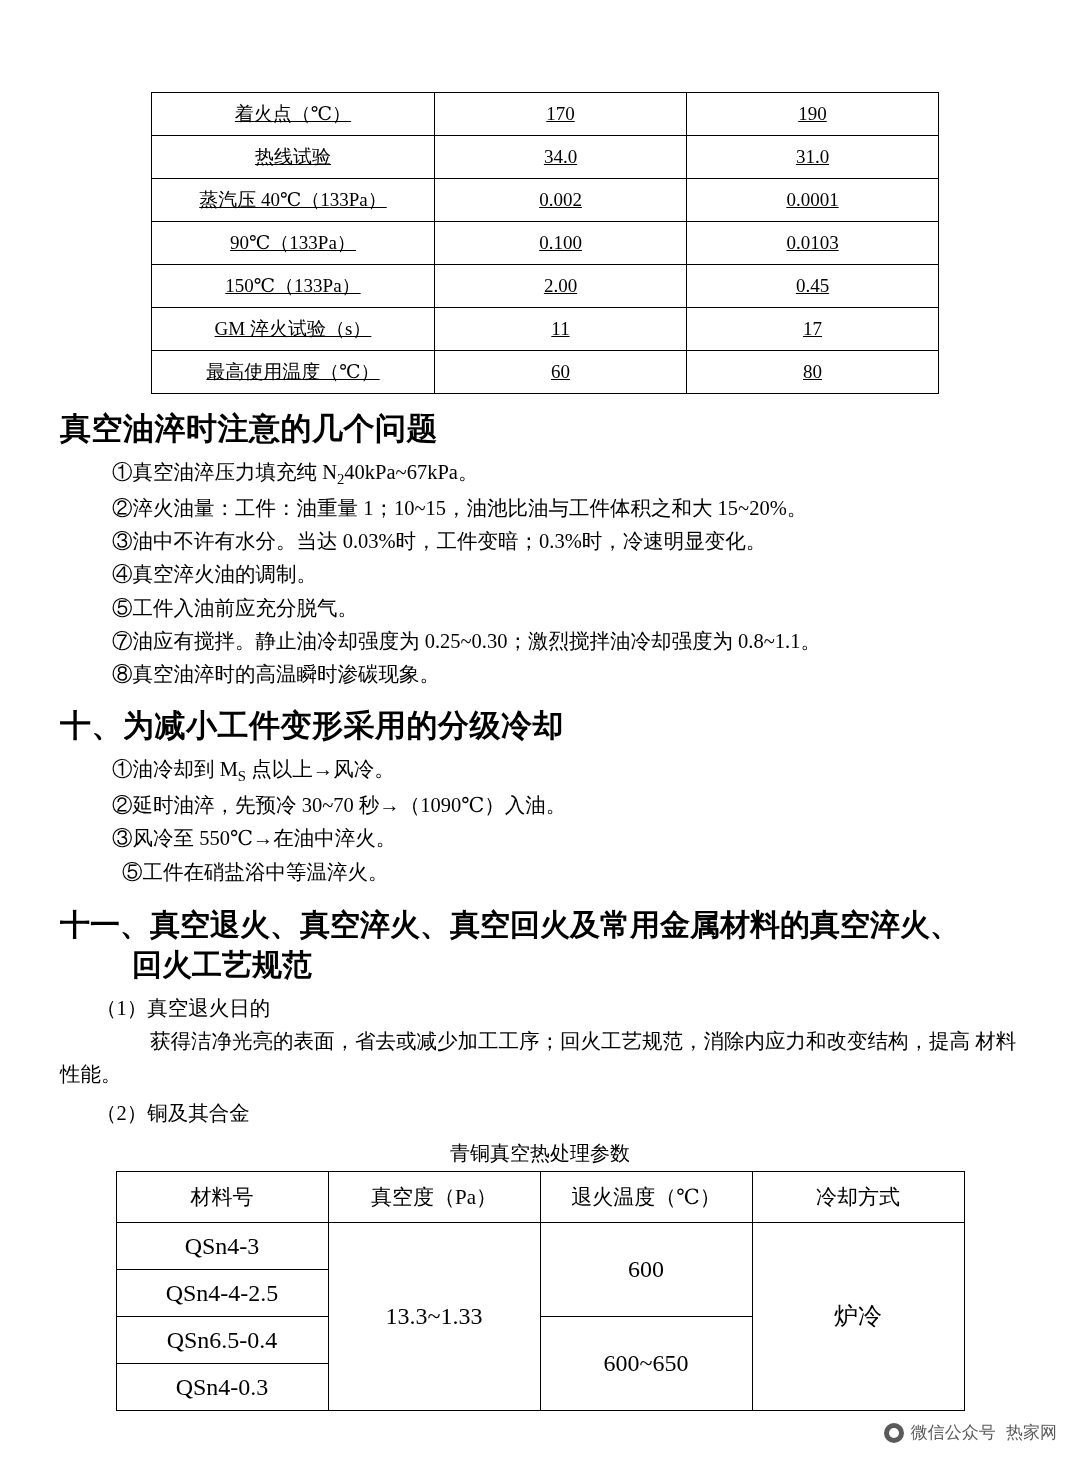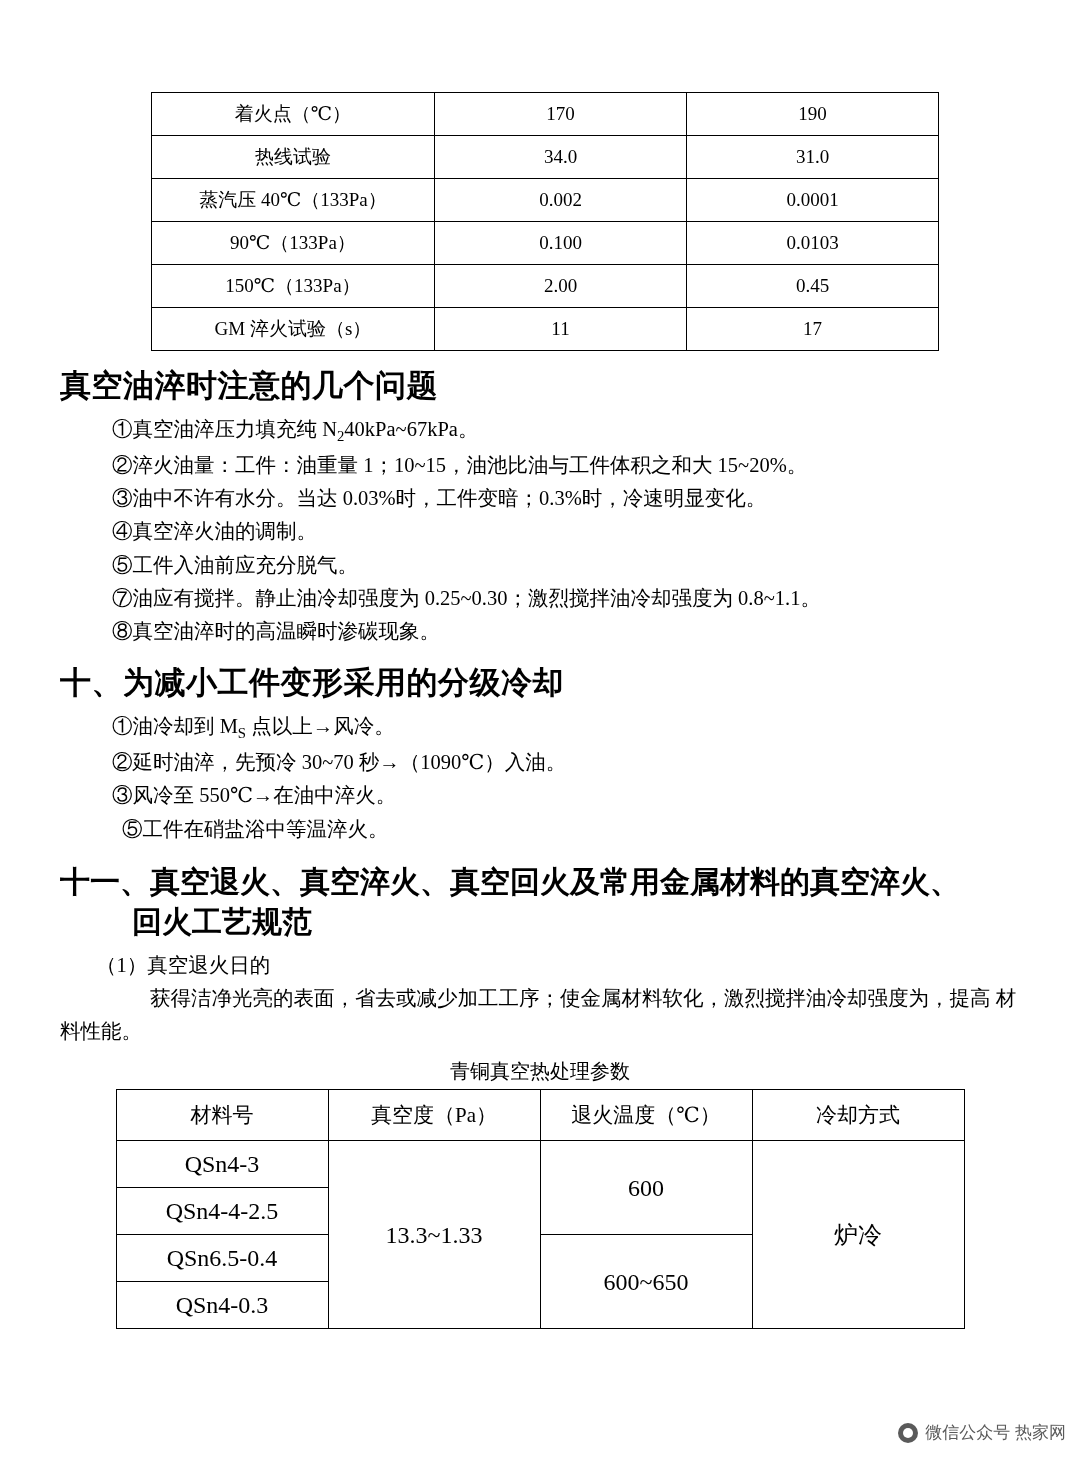--- a/index.html
+++ b/index.html
@@ -43,21 +43,21 @@
     display: flex;
     justify-content: center;
   }
   table.top-table {
     width: 760px;
     margin-left: 10px;
   }
   table.top-table td.c0 { width: 274px; }
   table.top-table td.c1 { width: 243px; }
   table.top-table td.c2 { width: 243px; }
-  table.top-table td { height: 32px; }
+  table.top-table td { height: 32px; text-decoration: underline; }
 
   
   h2.sec {
     font-family: "DejaVu Sans", "Liberation Sans", sans-serif;
     font-weight: bold;
     font-size: 31px;
     margin: 14px 0 6px 0;
     padding-left: 0;
     letter-spacing: 0.5px;
   }
@@ -121,28 +121,28 @@
   }
   table.bottom-table td.h { height: 40px; font-size: 21px; }
   table.bottom-table td.m0 { width: 203px; }
   table.bottom-table td.m1 { width: 203px; }
   table.bottom-table td.m2 { width: 203px; }
   table.bottom-table td.m3 { width: 203px; }
 
   
   .watermark {
     position: absolute;
-    right: 14px;
+    right: 23px;
     bottom: 22px;
     display: flex;
     align-items: center;
     gap: 7px;
     color: #5a5a5a;
     font-size: 17px;
-    font-family: Liberation Sans, sans-serif;
+    font-family: Liberation Mono, monospace;
   }
   .watermark .wm-icon {
     width: 20px;
     height: 20px;
     border-radius: 50%;
     background: #5a5a5a;
     position: relative;
   }
   .watermark .wm-icon:after {
     content: "";
@@ -185,20 +185,25 @@
         </tr>
         <tr>
           <td class="c0">150℃（133Pa）</td>
           <td class="c1">2.00</td>
           <td class="c2">0.45</td>
         </tr>
         <tr>
           <td class="c0">GM 淬火试验（s）</td>
           <td class="c1">11</td>
           <td class="c2">17</td>
+        </tr>
+        <tr>
+          <td class="c0">最高使用温度（℃）</td>
+          <td class="c1">60</td>
+          <td class="c2">80</td>
         </tr>
       </tbody>
     </table>
   </div>
 
   <h2 class="sec">真空油淬时注意的几个问题</h2>
   <ul class="items">
     <li>①真空油淬压力填充纯 N<sub>2</sub>40kPa~67kPa。</li>
     <li>②淬火油量：工件：油重量 1；10~15，油池比油与工件体积之和大 15~20%。</li>
     <li>③油中不许有水分。当达 0.03%时，工件变暗；0.3%时，冷速明显变化。</li>
@@ -216,23 +221,24 @@
     <li class="pad">⑤工件在硝盐浴中等温淬火。</li>
   </ul>
 
   <div class="big-head">
     <span>十一、真空退火、真空淬火、真空回火及常用金属材料的真空淬火、</span>
     <span class="l2">回火工艺规范</span>
   </div>
 
   <div class="p-label">（1）真空退火日的</div>
   <p class="p-body">
-    <span class="first">获得洁净光亮的表面，省去或减少加工工序；使金属材料软化，激烈搅拌油冷却强度为，提高</span>
+    <span class="first">获得洁净光亮的表面，省去或减少加工工序；回火工艺规范，消除内应力和改变结构，提高</span>
     <span>材料性能。</span>
   </p>
+  <div class="p-label">（2）铜及其合金</div>
 
   <div class="tbl-caption">青铜真空热处理参数</div>
   <div class="bottom-table-wrap">
     <table class="grid bottom-table">
       <tbody>
         <tr>
           <td class="h m0">材料号</td>
           <td class="h m1">真空度（Pa）</td>
           <td class="h m2">退火温度（℃）</td>
           <td class="h m3">冷却方式</td>

